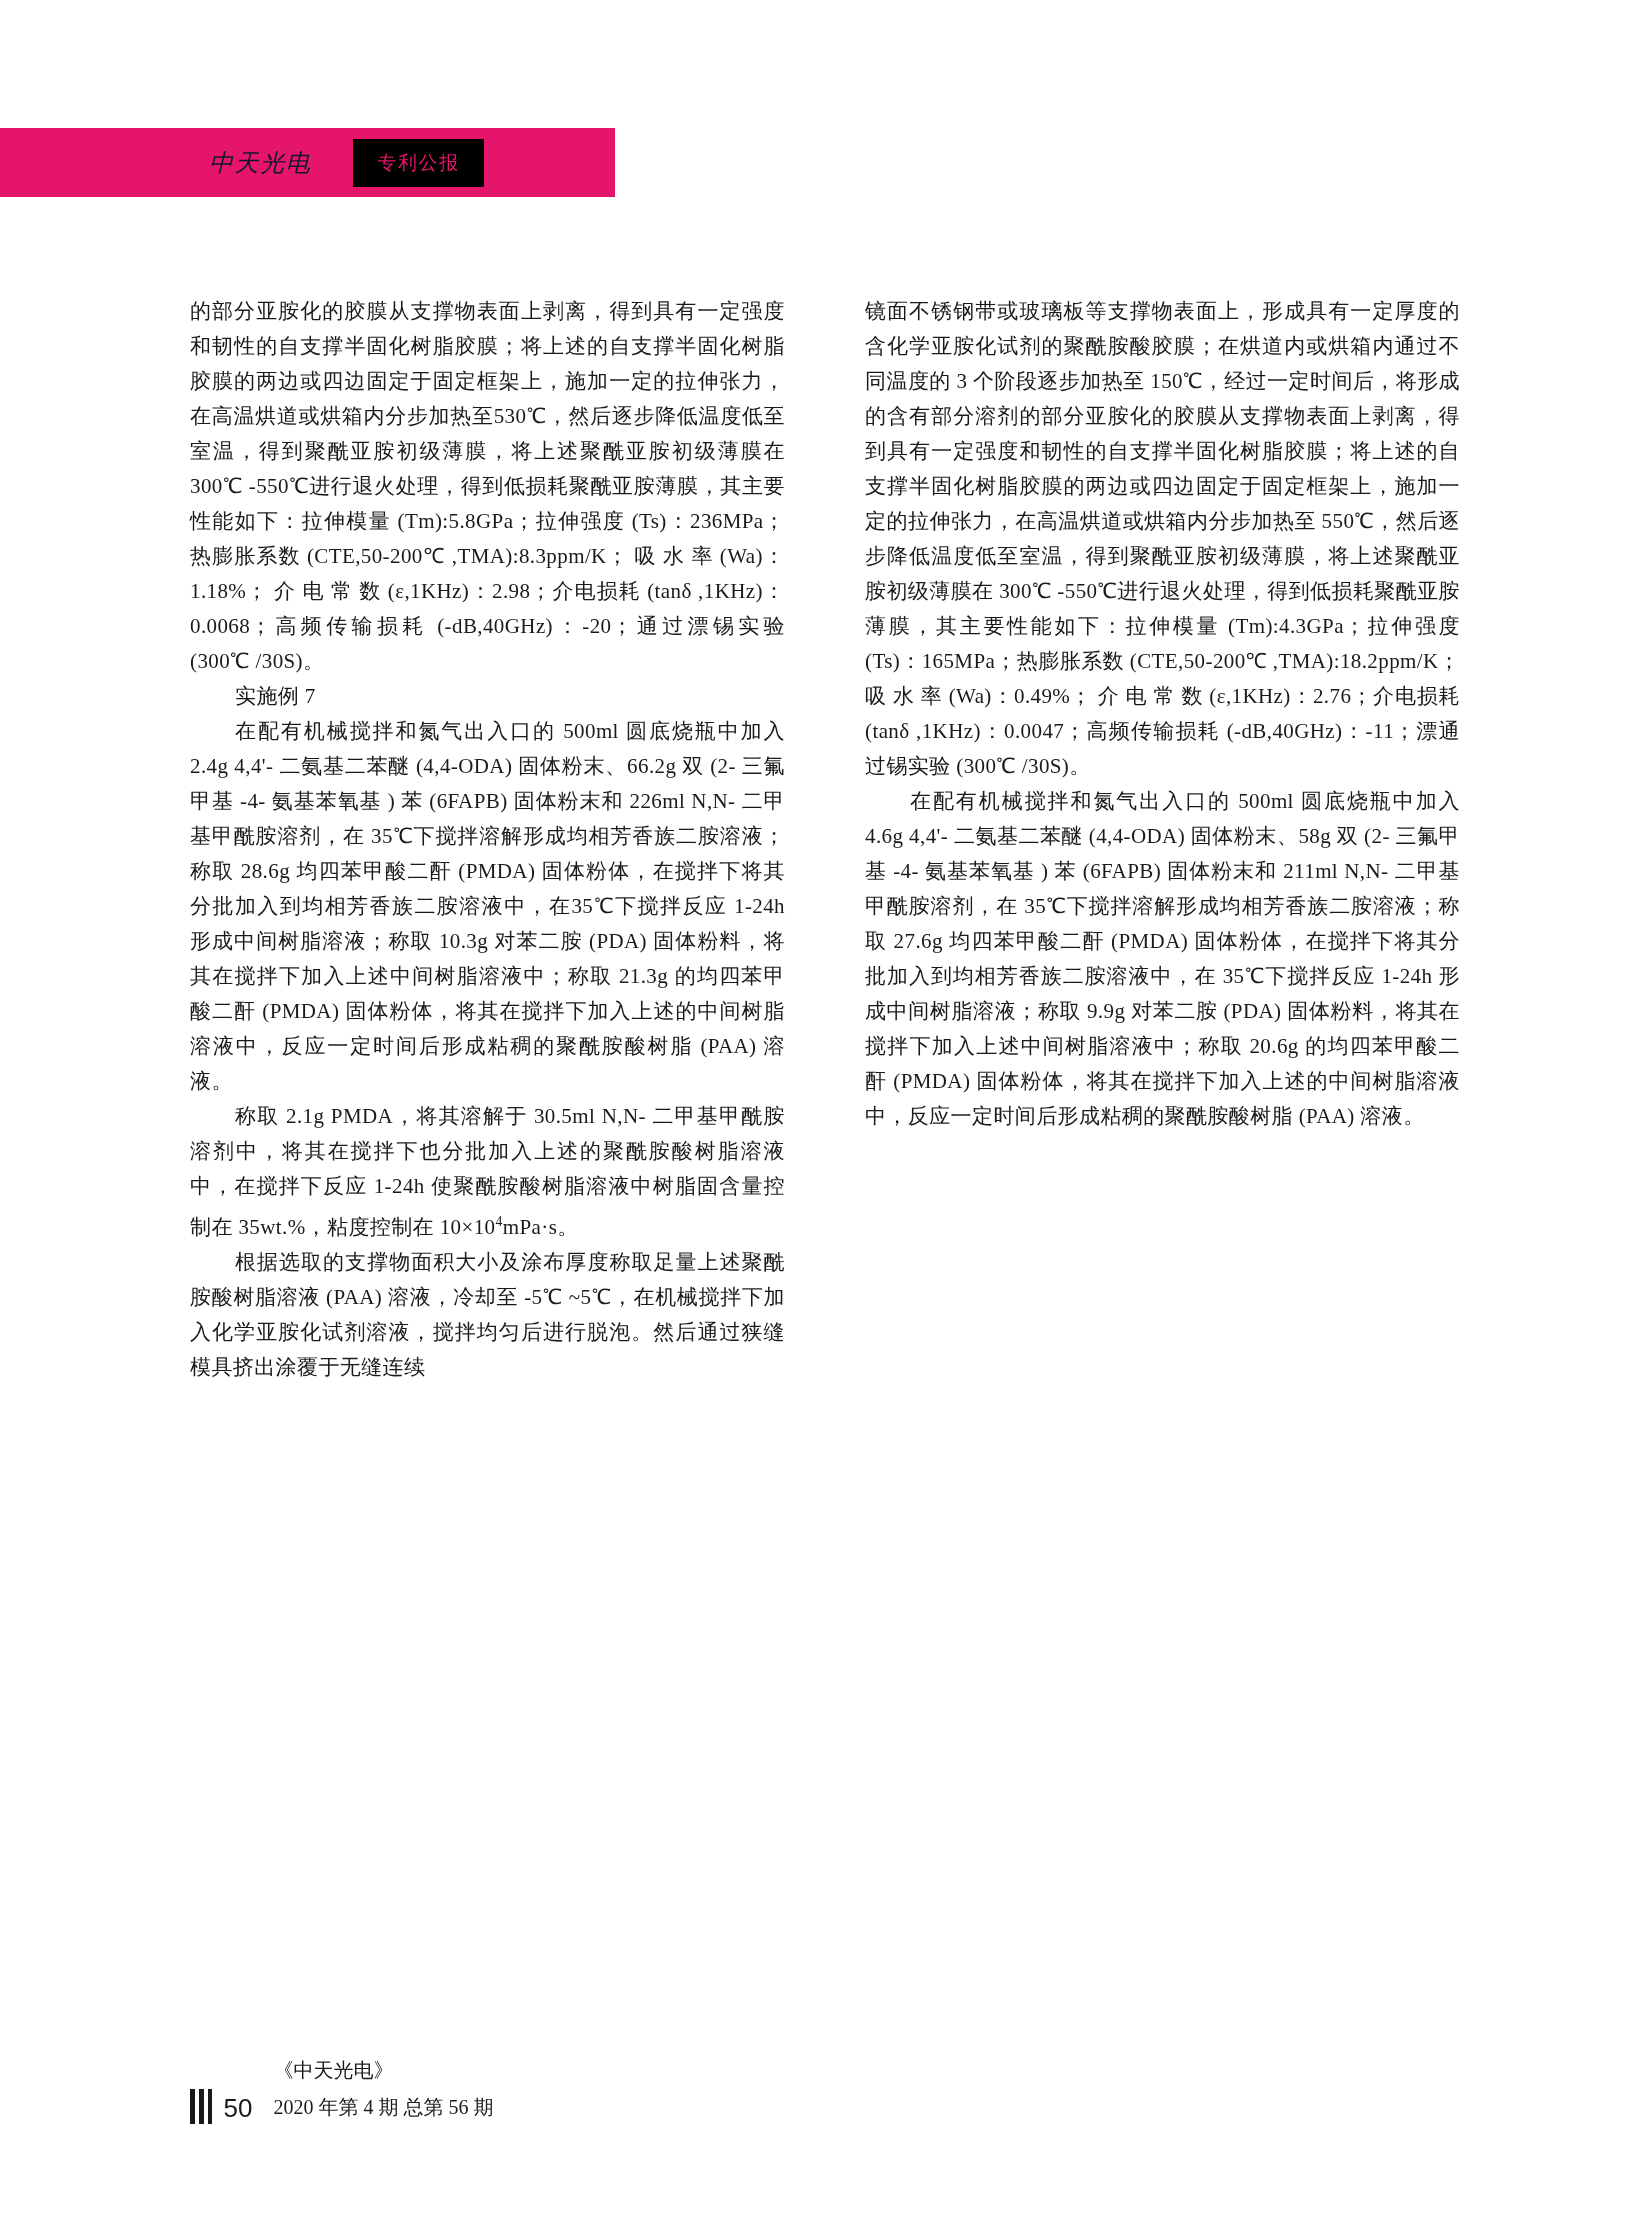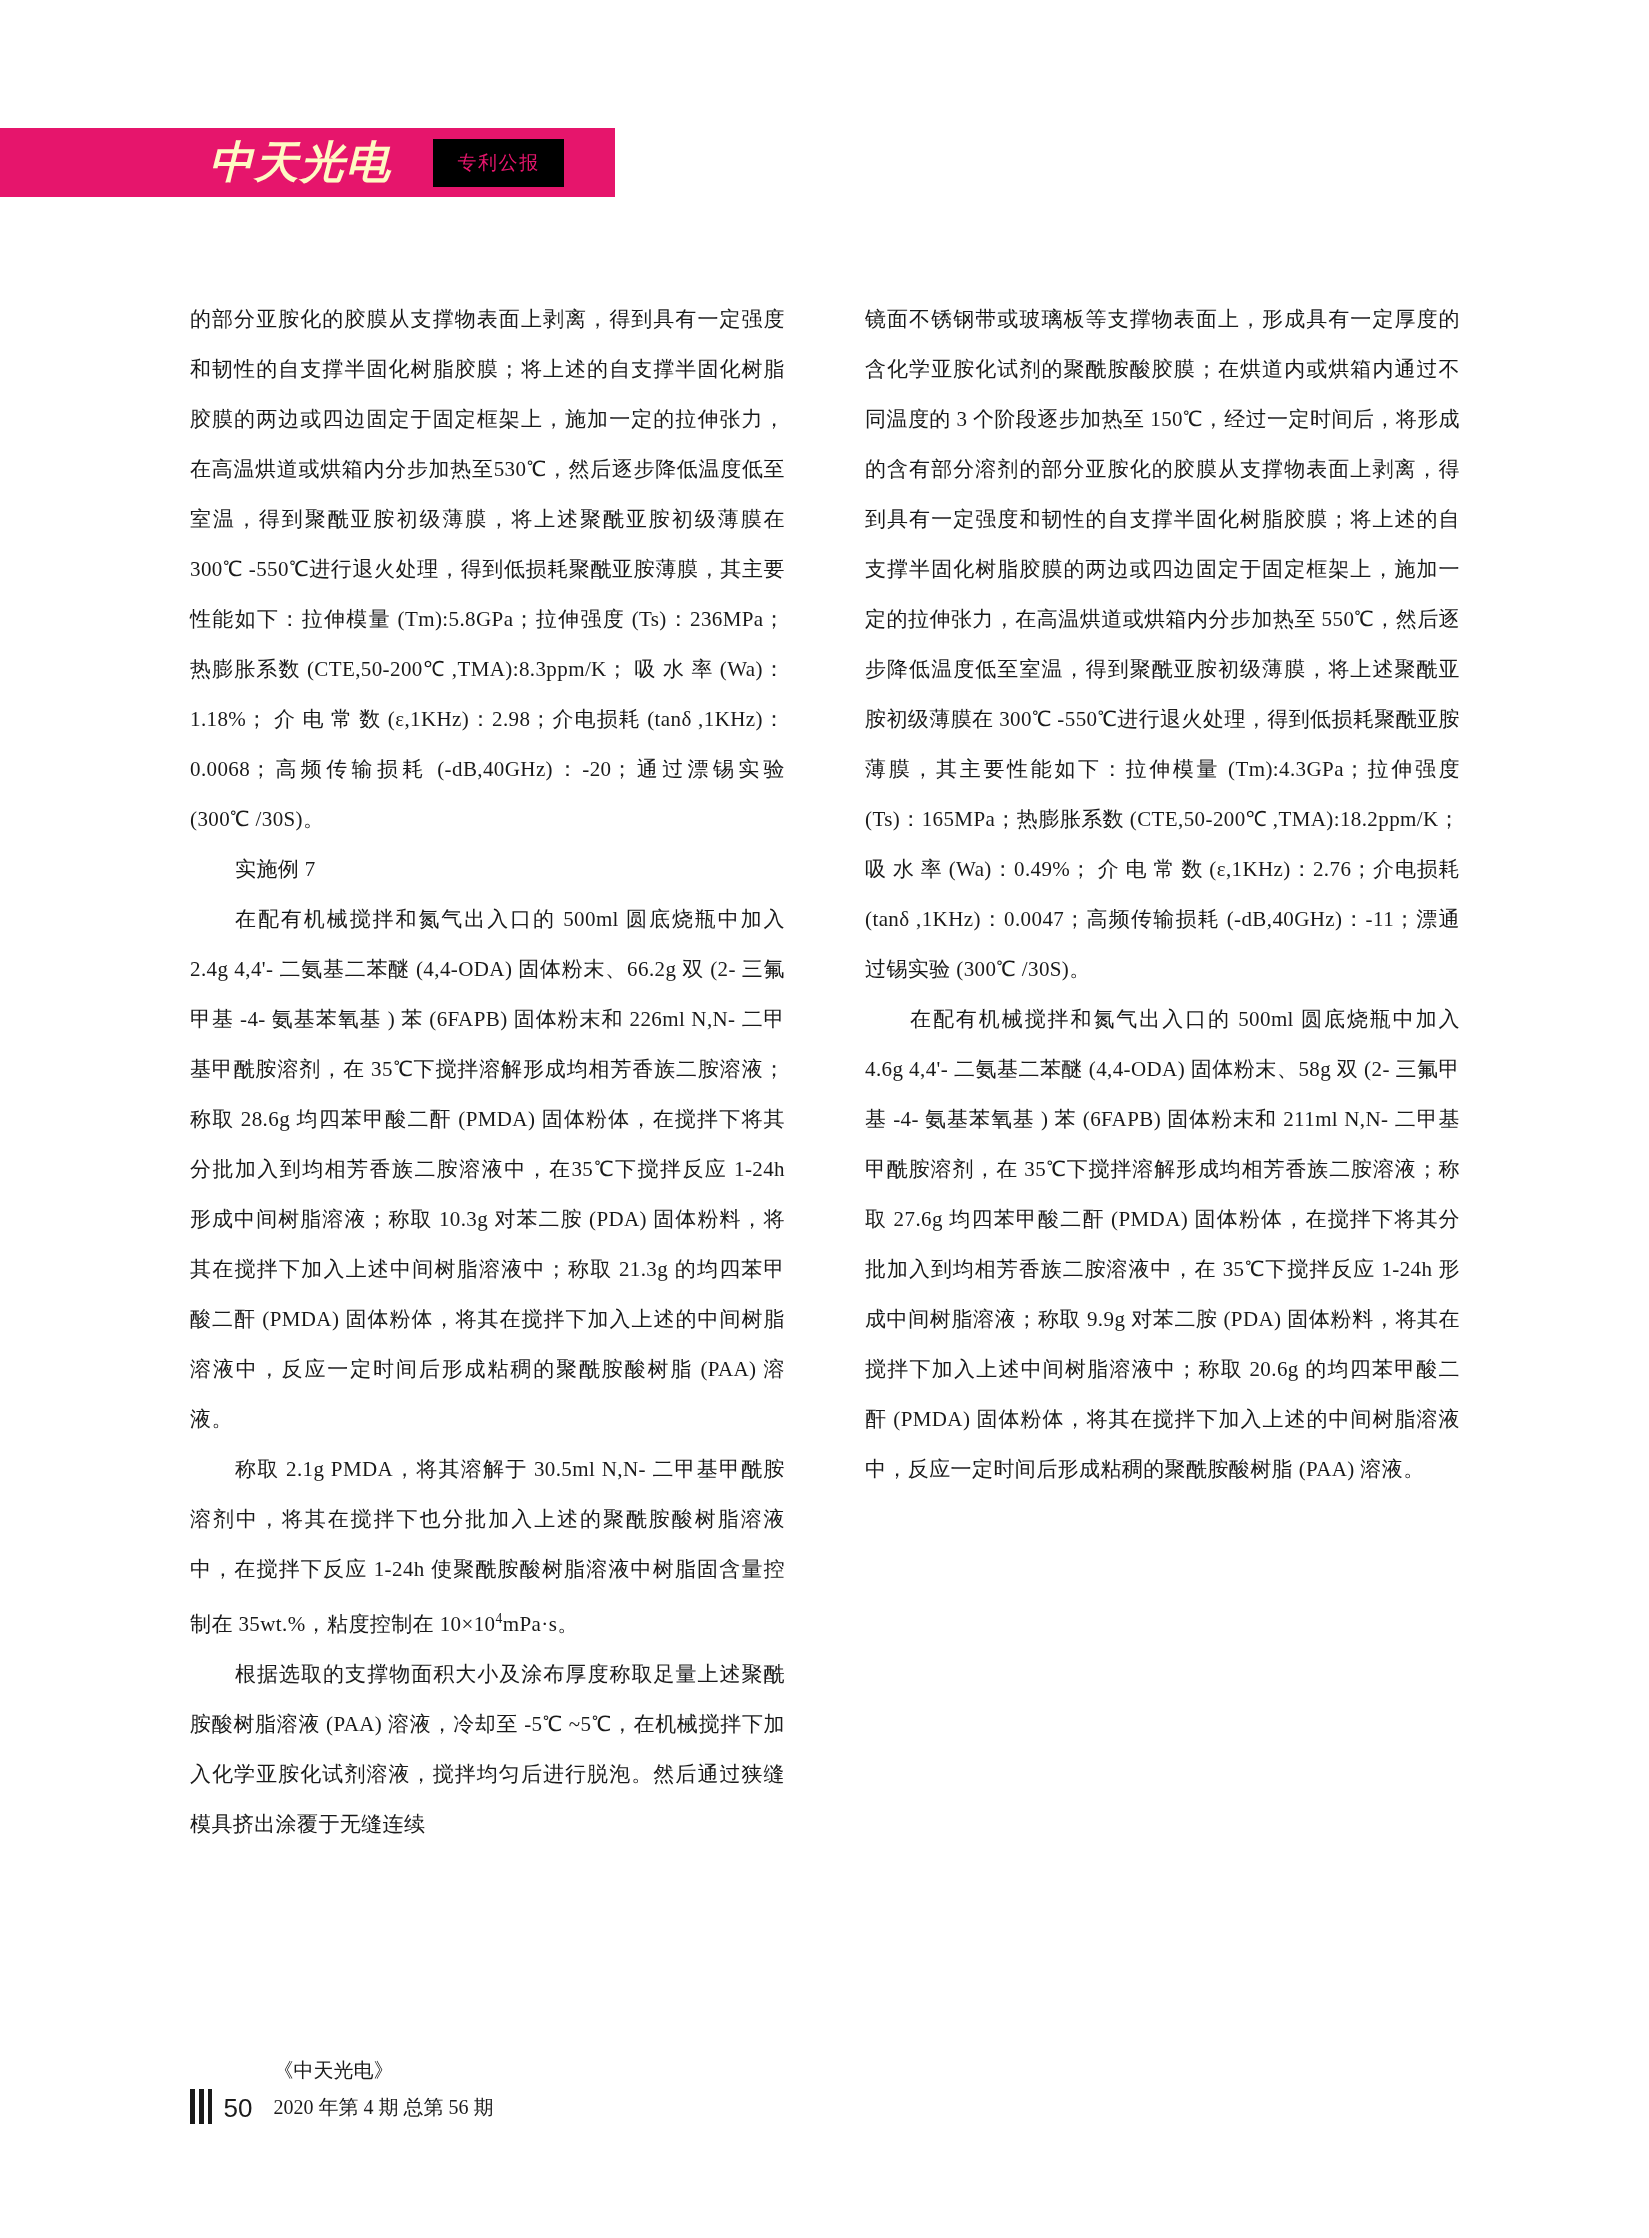--- a/index.html
+++ b/index.html
@@ -21,24 +21,24 @@
     left: 0;
     top: 128px;
     width: 615px;
     height: 69px;
     background: #e6156c;
     display: flex;
     align-items: center;
   }
   .brand-logo {
     margin-left: 209px;
-    color: #fef9c3;
+    color: #0f172a;
     font-family: "DejaVu Serif", serif;
-    font-weight: bold;
-    font-size: 44px;
+    font-weight: normal;
+    font-size: 24px;
     letter-spacing: 1.6px;
     font-style: italic;
   }
   .brand-tab {
     margin-left: 42px;
     background: #000000;
     color: #e6156c;
     font-family: "Liberation Sans", sans-serif;
     font-size: 19px;
     letter-spacing: 1.6px;
@@ -57,21 +57,21 @@
     width: 1271px;
     display: flex;
     gap: 80px;
   }
   .col {
     width: 595px;
   }
   p {
     margin: 0 0 0 0;
     font-size: 21px;
-    line-height: 50px;
+    line-height: 35px;
     text-align: justify;
     text-justify: inter-character;
     letter-spacing: 0.4px;
   }
   p.indent {
     text-indent: 45px;
   }
   .sup {
     font-size: 13.6px;
     vertical-align: super;

